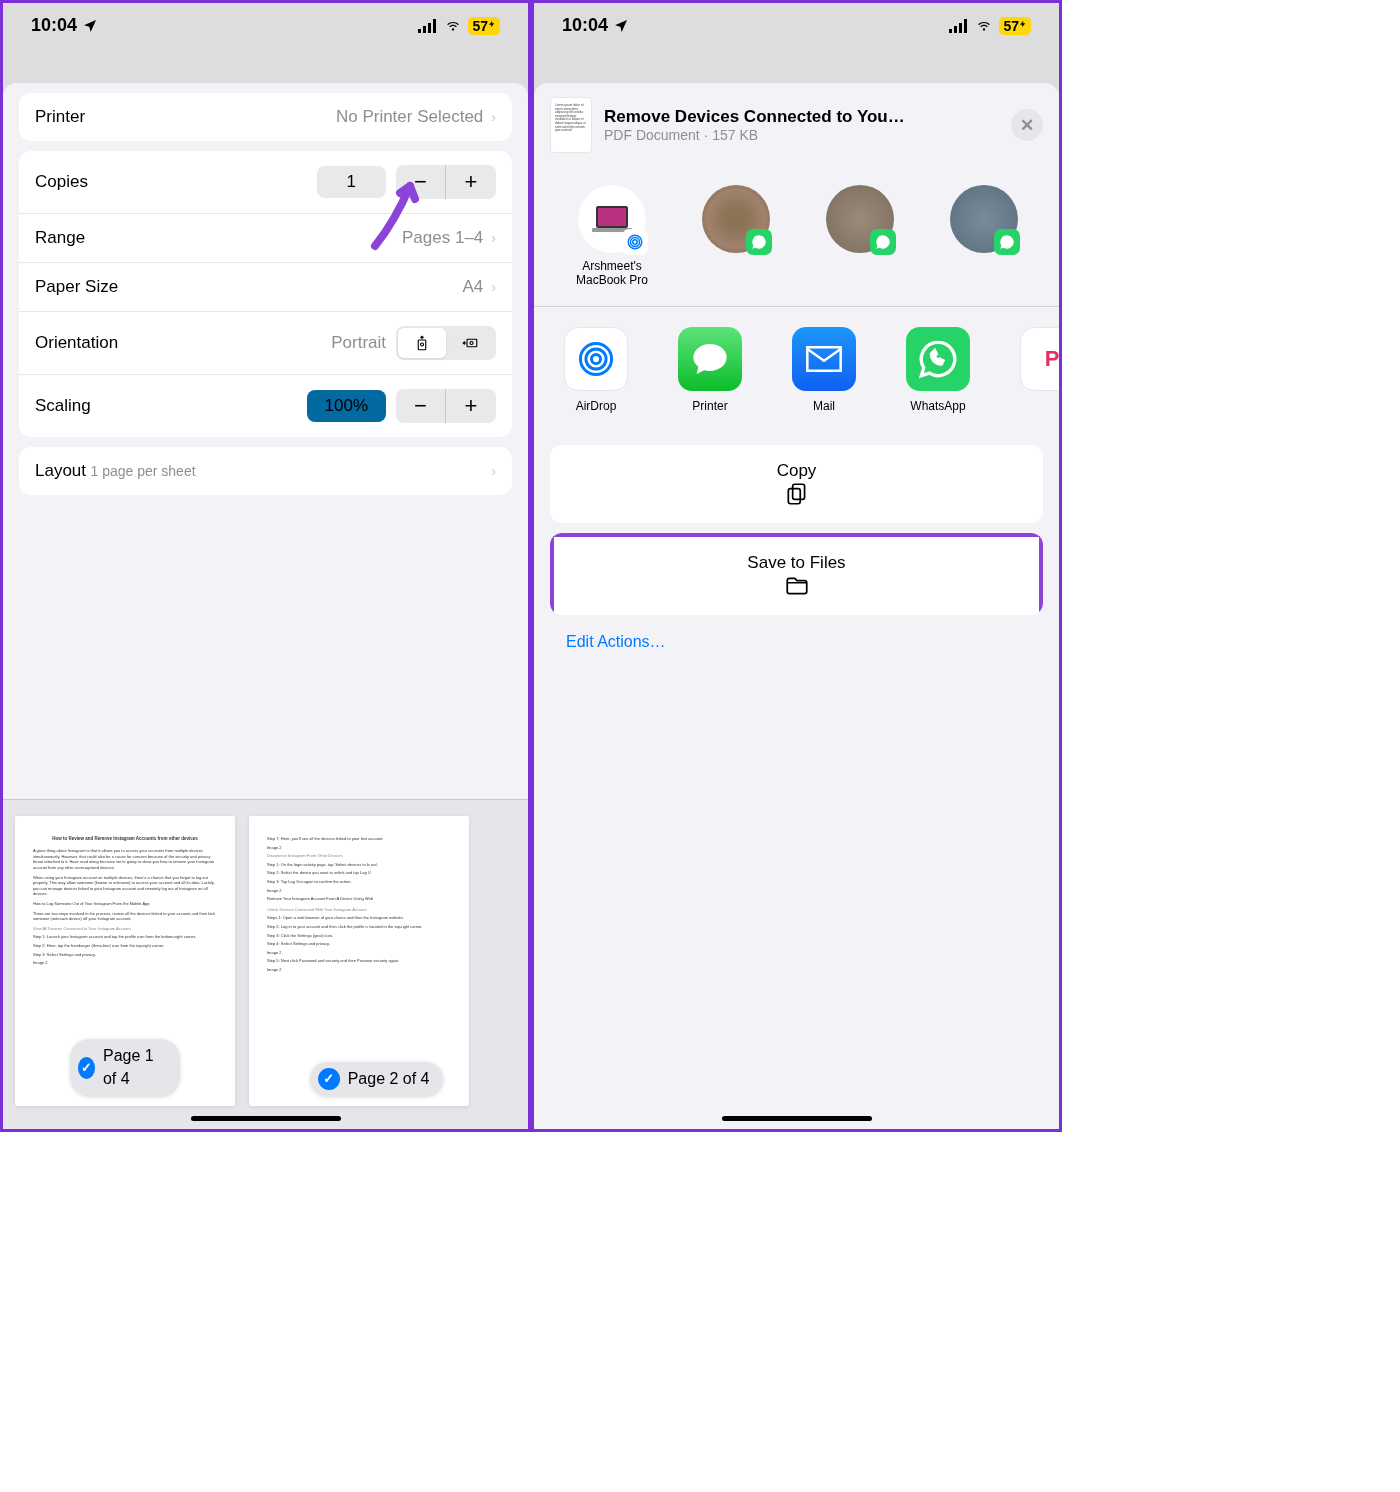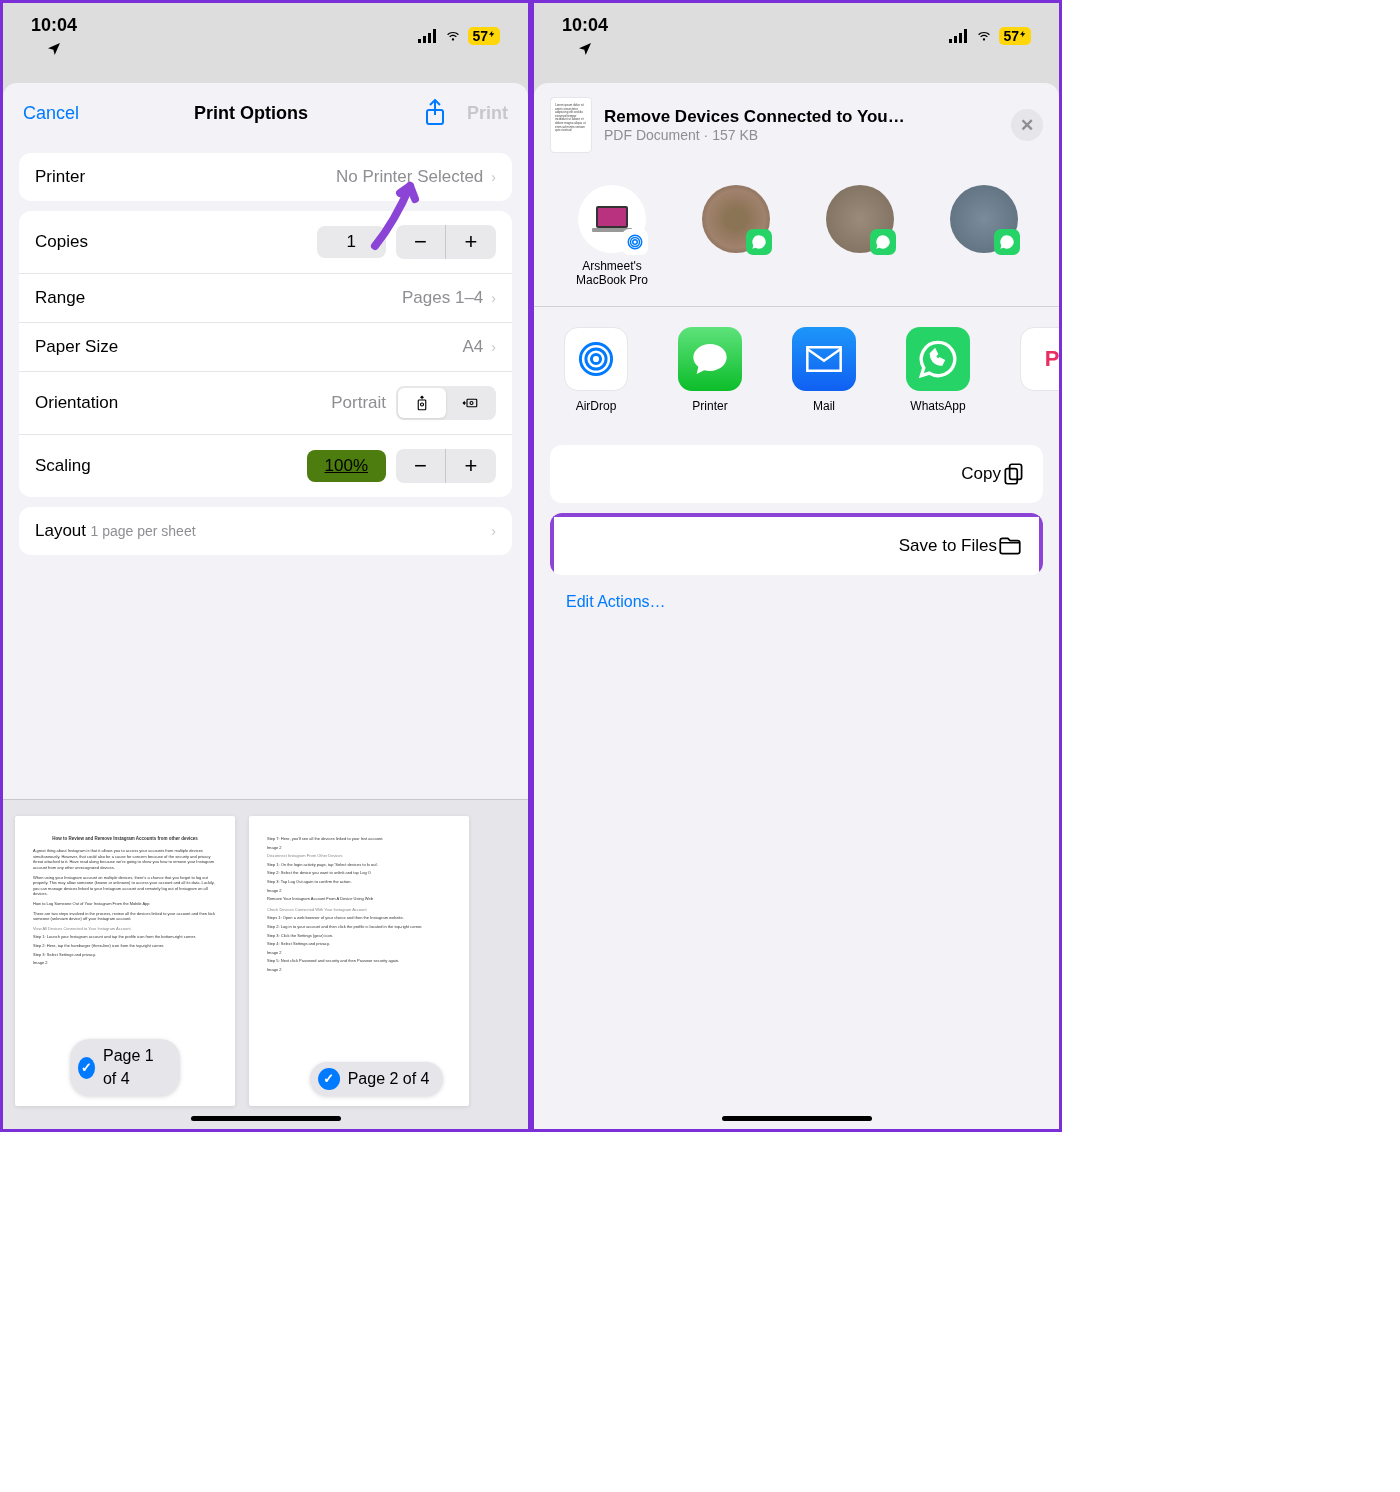--- a/index.html
+++ b/index.html
@@ -1,21 +1,21 @@
 <!DOCTYPE html>
 <html><head>
 <meta charset="utf-8">
 <style>
 * { box-sizing: border-box; margin: 0; padding: 0; font-family: -apple-system, BlinkMacSystemFont, 'Segoe UI', sans-serif; }
 body { background: #fff; display: flex; width: 1062px; height: 1132px; }
 .panel { width: 531px; height: 1132px; background: #DDDDDD; position: relative; overflow: hidden; border: 3px solid #7B2FD6; }
 
 
 .status-bar { display: flex; justify-content: space-between; align-items: center; padding: 12px 28px 8px 28px; font-size: 18px; font-weight: 600; color: #000; }
-.status-left { display: flex; align-items: center; gap: 5px; flex-direction: column; }
+.status-left { display: flex; align-items: center; gap: 5px; }
 .status-right { display: flex; align-items: center; gap: 6px; }
 .battery-badge { background: #FFD60A; color: #000; padding: 1px 4px; border-radius: 5px; font-size: 14px; font-weight: 700; display: flex; }
 
 
 .sheet { position: absolute; top: 80px; left: 0; right: 0; bottom: 0; background: #F2F2F7; border-radius: 14px 14px 0 0; }
 .sheet-header { display: flex; justify-content: space-between; align-items: center; padding: 16px 20px; }
 .cancel-btn { color: #007AFF; font-size: 18px; font-weight: 400; }
 .sheet-title { font-size: 18px; font-weight: 600; color: #000; }
 .header-right { display: flex; align-items: center; gap: 20px; }
 .share-icon { color: #007AFF; width: 24px; height: 28px; }
@@ -33,21 +33,21 @@
 .chevron { color: #C7C7CC; font-size: 14px; }
 .row-sub { font-size: 14px; color: #8E8E93; }
 .row-double { flex-direction: column; align-items: flex-start; gap: 2px; }
 
 
 .stepper-group { display: flex; align-items: center; gap: 10px; }
 .count-field { background: #E9E9EB; border-radius: 8px; padding: 6px 30px; font-size: 17px; color: #000; }
 .stepper { display: flex; background: #E9E9EB; border-radius: 8px; overflow: hidden; }
 .step-btn { width: 50px; height: 34px; display: flex; align-items: center; justify-content: center; font-size: 22px; color: #000; }
 .step-btn:first-child { border-right: 1px solid #C7C7CC; }
-.percent-field { background: #4d7c0f; border-radius: 8px; padding: 6px 18px; font-size: 17px; color: #000; text-decoration: underline; }
+.percent-field { background: #0369a1; border-radius: 8px; padding: 6px 18px; font-size: 17px; color: #000; }
 
 
 .orient-toggle { display: flex; background: #E9E9EB; border-radius: 8px; padding: 2px; }
 .orient-opt { width: 48px; height: 30px; display: flex; align-items: center; justify-content: center; border-radius: 6px; font-size: 13px; }
 .orient-opt.active { background: #fff; box-shadow: 0 1px 3px rgba(0,0,0,0.1); }
 
 
 .preview-area { position: absolute; bottom: 0; left: 0; right: 0; height: 330px; background: #E5E5EA; border-top: 0.5px solid #C7C7CC; padding: 16px 12px; display: flex; gap: 14px; overflow: hidden; }
 .page-thumb { background: #fff; width: 220px; height: 290px; position: relative; box-shadow: 0 1px 4px rgba(0,0,0,0.1); padding: 20px 18px; font-size: 5px; color: #333; line-height: 1.4; border-radius: 2px; }
 .page-chip { position: absolute; bottom: 10px; left: 50%; transform: translateX(-50%); background: #E5E5EA; border-radius: 20px; padding: 6px 14px 6px 8px; display: flex; align-items: center; gap: 8px; font-size: 16px; font-weight: 500; color: #000; box-shadow: 0 1px 4px rgba(0,0,0,0.15); }
@@ -82,21 +82,21 @@
 .app-icon { width: 64px; height: 64px; border-radius: 14px; margin: 0 auto 8px; display: flex; align-items: center; justify-content: center; }
 .app-airdrop { background: #fff; border: 1px solid #E5E5EA; }
 .app-messages { background: linear-gradient(#5EE27B, #0CBD2A); }
 .app-mail { background: linear-gradient(#1D96F9, #1060F2); }
 .app-whatsapp { background: #25D366; }
 .app-label { font-size: 12px; color: #000; }
 
 
 .action-list { padding: 12px 16px; }
 .action-group { background: #fff; border-radius: 12px; margin-bottom: 10px; overflow: hidden; }
-.action-row { display: flex; justify-content: flex-end; align-items: center; padding: 16px; font-size: 17px; color: #000; border-bottom: 0.5px solid #E5E5EA; }
+.action-row { display: flex; justify-content: flex-start; align-items: center; padding: 16px; font-size: 17px; color: #000; border-bottom: 0.5px solid #E5E5EA; flex-direction: column; }
 .action-row:last-child { border-bottom: none; }
 .action-highlight { border: 4px solid #8B44D6; }
 .edit-link { color: #007AFF; font-size: 16px; padding: 8px 16px; }
 </style>
 </head>
 <body>
 
 <div class="panel">
   <div class="status-bar">
     <div class="status-left">
@@ -118,31 +118,20 @@
       <div class="battery-badge">
           <span>57</span>
           <svg width="8" height="12" viewBox="0 0 24 24" fill="#000">
             <path d="M13 2L3 14h7l-1 8 10-12h-7l1-8z"></path>
           </svg>
         </div>
     </div>
   </div>
 
   <div class="sheet">
-    <div class="sheet-header">
-      <span class="cancel-btn">Cancel</span>
-      <span class="sheet-title">Print Options</span>
-      <div class="header-right">
-        <svg class="share-icon" viewBox="0 0 24 28" fill="none" stroke="#007AFF" stroke-width="2">
-            <path d="M12 2v14M7 6l5-5 5 5"></path>
-            <rect x="4" y="11" width="16" height="14" rx="2"></rect>
-          </svg>
-        <span class="print-btn">Print</span>
-      </div>
-    </div>
 
     <svg class="annotate-arrow" width="66" height="80" viewBox="0 0 66 80">
         <path d="M10 75 Q 30 50 45 15" stroke="#8B44D6" stroke-width="8" fill="none" stroke-linecap="round"></path>
         <path d="M45 15 L35 22 M45 15 L50 28" stroke="#8B44D6" stroke-width="8" fill="none" stroke-linecap="round"></path>
       </svg>
 
     <div class="settings-group">
       <div class="settings-row">
         <span class="row-label">Printer</span>
         <span class="row-value">

